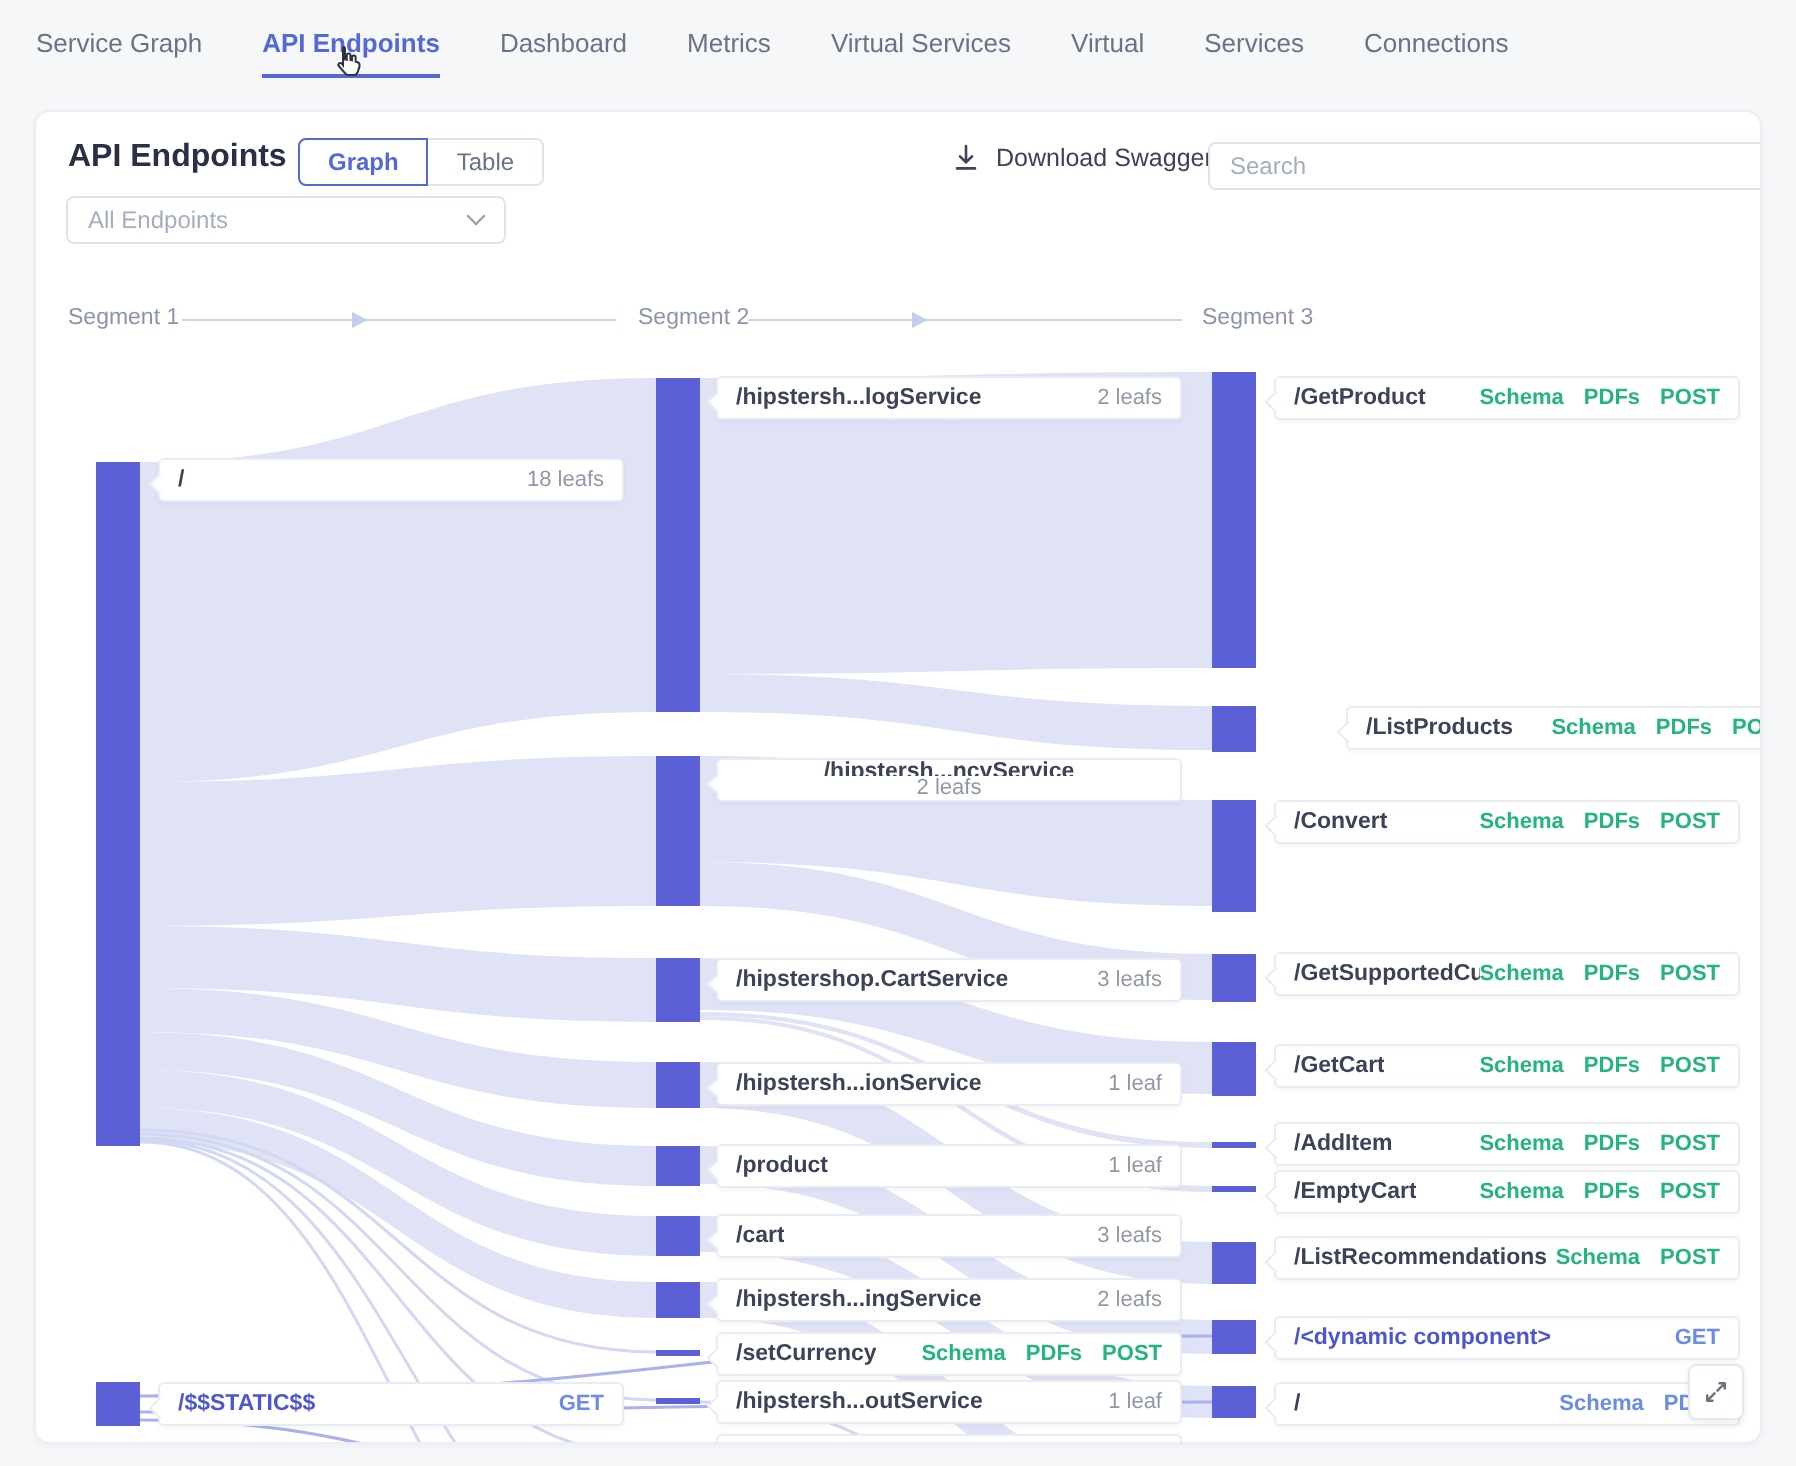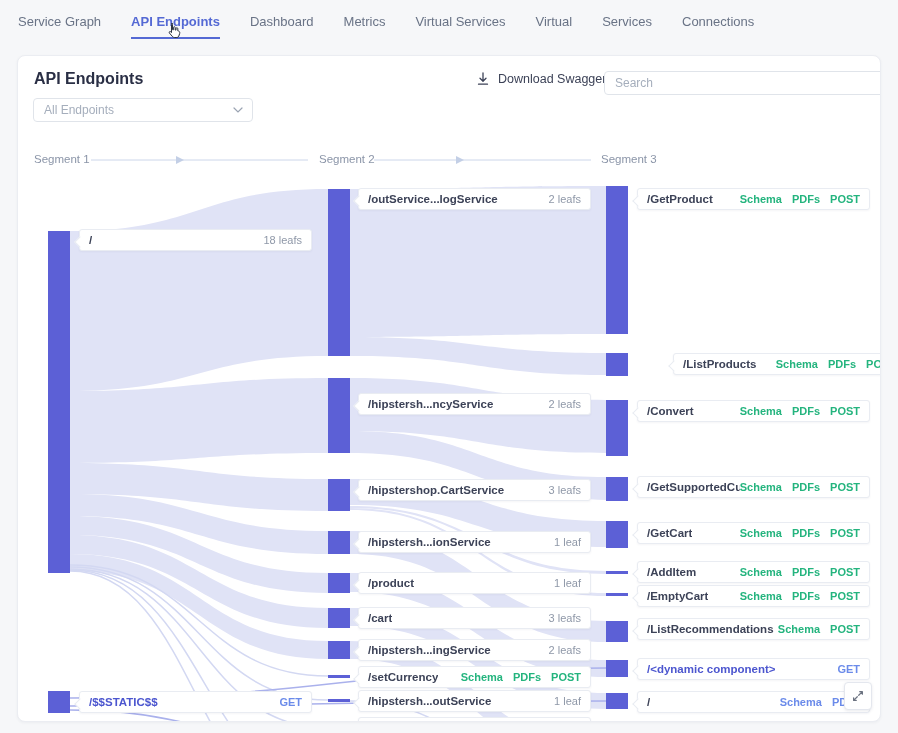--- a/index.html
+++ b/index.html
@@ -66,20 +66,24 @@
 </nav>
 
 <svg class="cursor" width="17" height="19" viewBox="0 0 17 19">
   <path d="M5.5 1.5c.6 0 1 .45 1 1v5.2l.9.15V5.6c0-.5.4-.9.9-.9s.9.4.9.9v2.4l.8.15V6.6c0-.5.4-.9.9-.9s.9.4.9.9v2.2l.7.2c.8.2 1.3.9 1.3 1.7 0 .3-.05.6-.14.9l-.9 2.6c-.27.8-1 1.3-1.84 1.3H8.2c-.6 0-1.2-.3-1.6-.8L3.4 11c-.3-.4-.25-1 .1-1.3.4-.35 1-.3 1.35.1l.65.8V2.5c0-.55.45-1 1-1z" fill="#ffffff" stroke="#2b3342" stroke-width="1"></path>
 </svg>
 
 <div class="card">
 
   <div class="page-title">API Endpoints</div>
 
+  <div class="toggle-group">
+    <button class="toggle-btn first active">Graph</button>
+    <button class="toggle-btn last">Table</button>
+  </div>
 
   <div class="download">
     <svg width="14" height="14" viewBox="0 0 14 14">
         <path d="M7 1v8M4 6.2 7 9.2 10 6.2M2.5 12.2h9" stroke="#3c4257" stroke-width="1.3" fill="none" stroke-linecap="round" stroke-linejoin="round"></path>
       </svg>
     <span>Download Swagger</span>
   </div>
 
   <div class="select-box search-box">
     <input readonly="" placeholder="Search" style="">
@@ -180,25 +184,25 @@
   </div>
   <div class="label-box indigo" style="left:61px; top:635px;">
     <span class="name">/$$STATIC$$</span>
       <span class="spacer"></span>
     <span class="links blue">
         <span>GET</span>
       </span>
   </div>
 
   <div class="label-box" style="left:340px; top:132px;">
-    <span class="name">/outService...logService</span>
+    <span class="name">/hipstersh...logService</span>
       <span class="spacer"></span>
     <span class="count">2 leafs</span>
   </div>
-  <div class="label-box" style="left:340px; top:337px;">
+  <div class="label-box" style="left:340px; top:323px;flex-direction:column;">
     <span class="name">/hipstersh...ncyService</span>
       <span class="spacer"></span>
     <span class="count">2 leafs</span>
   </div>
   <div class="label-box" style="left:340px; top:423px;">
     <span class="name">/hipstershop.CartService</span>
       <span class="spacer"></span>
     <span class="count">3 leafs</span>
   </div>
   <div class="label-box" style="left:340px; top:475px;">

